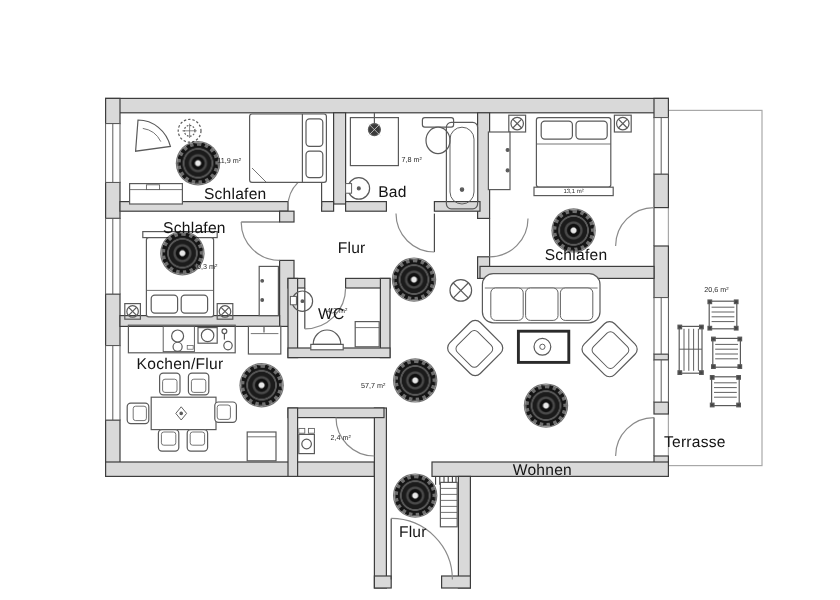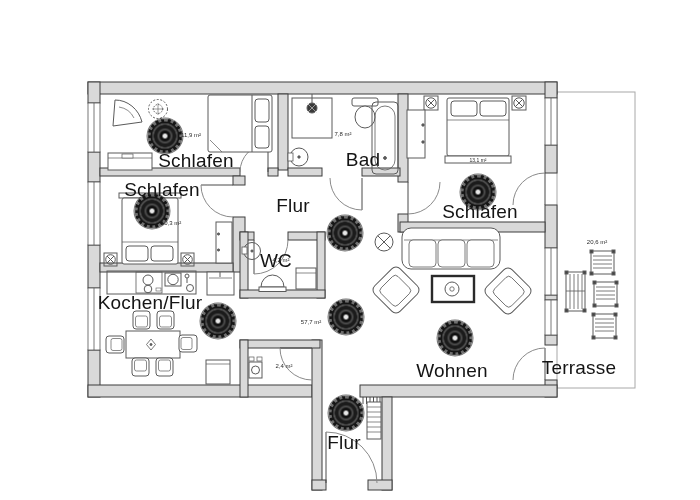--- a/index.html
+++ b/index.html
@@ -1,19 +1,19 @@
 <!DOCTYPE html>
 <html><head>
 <meta charset="utf-8">
 <style>
   html,body{margin:0;padding:0;background:#fff;}
   .stage{position:relative;width:700px;height:500px;background:#ffffff;overflow:hidden;
          font-family:"Liberation Sans",sans-serif;}
   svg{position:absolute;left:0;top:0;}
-  .rlabel{position:absolute;transform:translate(-50%,-50%);font-size:19px;color:#141414;
+  .rlabel{position:absolute;transform:translate(-50%,-50%);font-size:13px;color:#141414;
           white-space:nowrap;letter-spacing:.2px;}
   .alabel{position:absolute;transform:translate(-50%,-50%);font-size:6px;color:#2b2b2b;
           white-space:nowrap;}
   .alabel.sm{font-size:5px;}
   .pp{position:absolute;width:29px;height:29px;transform:translate(-50%,-50%);
       border-radius:50%;border:3px dotted #6f6f6f;cursor:pointer;
       background:radial-gradient(circle,#e8e8e8 0 2px,#101010 3px 5px,#4a4a4a 6px 7px,
                  #1b1b1b 8px 11px,#5a5a5a 11.5px 12.5px,#151515 13px 100%);
       box-shadow:0 0 0 1px rgba(0,0,0,.55);}
 </style>
@@ -396,39 +396,39 @@
 <div class="pp" style="left:478px;top:192px"></div>
 <div class="pp" style="left:345px;top:233px"></div>
 <div class="pp" style="left:218px;top:321px"></div>
 <div class="pp" style="left:346px;top:317px"></div>
 <div class="pp" style="left:455px;top:338px"></div>
 <div class="pp" style="left:346px;top:413px"></div>
 
 <span class="rlabel" style="left:196px;top:161px">Schlafen</span>
 <span class="alabel" style="left:191px;top:135px">11,9 m²</span>
 
-<span class="rlabel" style="left:363px;top:160px">Bad</span>
+<span class="rlabel" style="left:327px;top:160px">Bad</span>
 <span class="alabel" style="left:343px;top:134px">7,8 m²</span>
 
 <span class="rlabel" style="left:480px;top:212px">Schlafen</span>
 <span class="alabel sm" style="left:478px;top:160px">13,1 m²</span>
 
 <span class="rlabel" style="left:162px;top:190px">Schlafen</span>
 <span class="alabel" style="left:171px;top:223px">10,3 m²</span>
 
 <span class="rlabel" style="left:293px;top:206px">Flur</span>
 
 <span class="rlabel" style="left:276px;top:261px">WC</span>
 <span class="alabel" style="left:281px;top:260px">4,2 m²</span>
 
 <span class="rlabel" style="left:150px;top:303px">Kochen/Flur</span>
 
 <span class="alabel" style="left:311px;top:322px">57,7 m²</span>
 
-<span class="rlabel" style="left:452px;top:371px">Wohnen</span>
+<span class="rlabel" style="left:452px;top:391px">Wohnen</span>
 
 <span class="alabel" style="left:284px;top:366px">2,4 m²</span>
 
 <span class="rlabel" style="left:344px;top:443px">Flur</span>
 
 <span class="rlabel" style="left:579px;top:368px">Terrasse</span>
 <span class="alabel" style="left:597px;top:242px">20,6 m²</span>
 
 </div>
 

